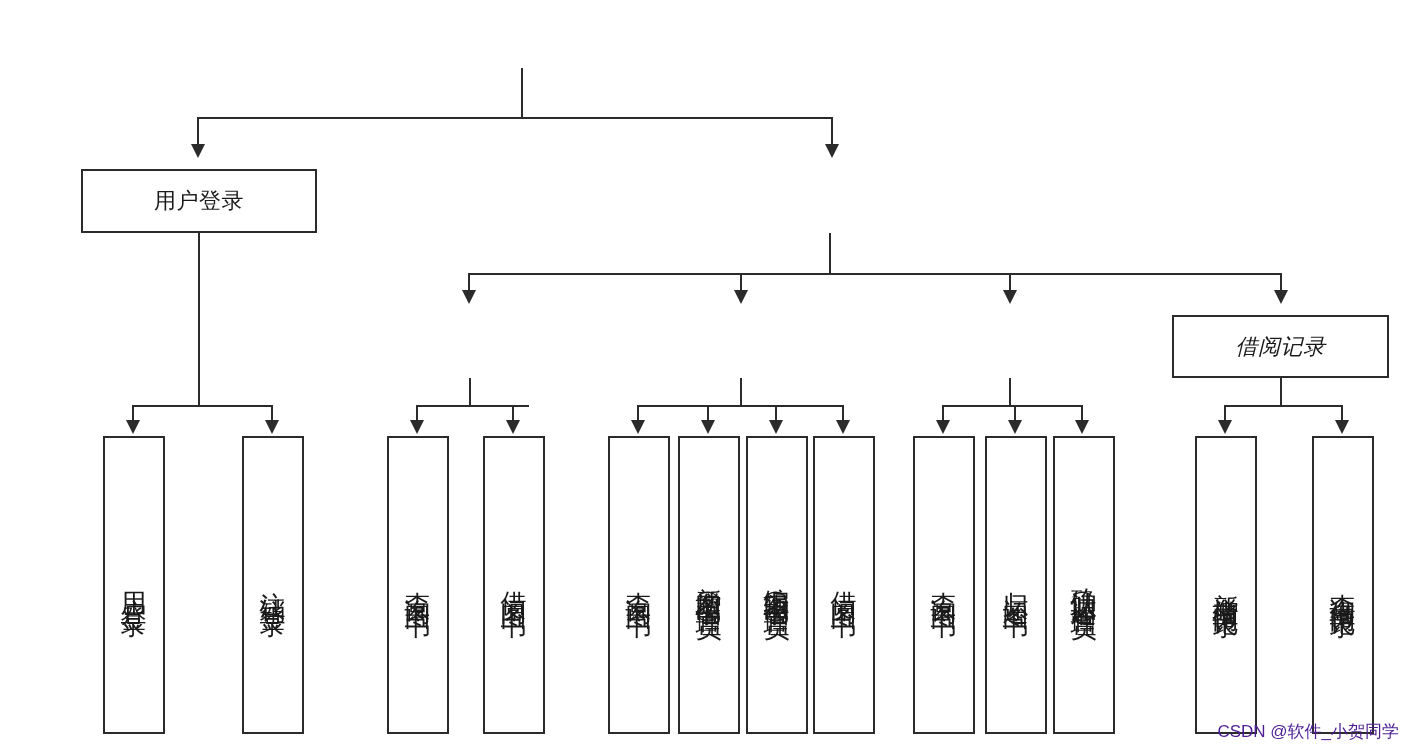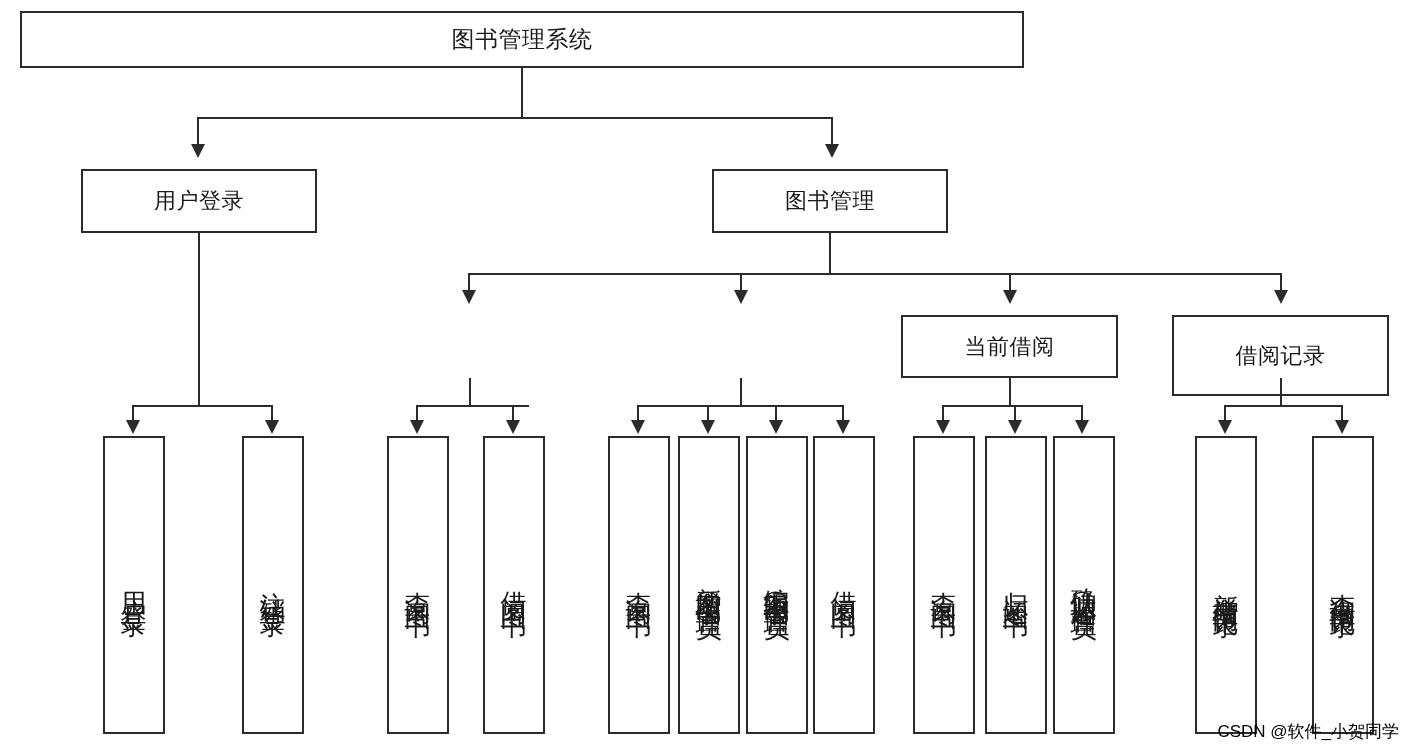--- a/index.html
+++ b/index.html
@@ -61,72 +61,63 @@
     border-left:7px solid transparent;
     border-right:7px solid transparent;
     border-top:14px solid #2b2b2b;
   }
 
   
   #watermark{
     position:absolute;
     right:6px;bottom:4px;
     font-size:17px;
-    color:#000000;
+    color:#4c1d95;
     white-space:nowrap;
     user-select:none;
   }
 </style>
 </head>
 <body>
 
 <div id="stage">
 
-  <div class="node h root" style="left:20px;top:11px;width:1004px;height:57px;">
-    <span class="lbl">图书管理系统</span>
-  </div>
 
   <div class="ln v" style="left:521px;top:68px;height:50px;"></div>
 
   <div class="ln h" style="left:197px;top:117px;width:636px;"></div>
 
   <div class="ln v" style="left:197px;top:117px;height:30px;"></div>
   <div class="arrow" style="left:191px;top:144px;"></div>
   <div class="ln v" style="left:831px;top:117px;height:30px;"></div>
   <div class="arrow" style="left:825px;top:144px;"></div>
 
   <div class="node h" style="left:81px;top:169px;width:236px;height:64px;">
     <span class="lbl">用户登录</span>
-  </div>
-  <div class="node h" style="left:712px;top:169px;width:236px;height:64px;">
-    <span class="lbl">图书管理</span>
   </div>
 
   <div class="ln v" style="left:198px;top:233px;height:173px;"></div>
   <div class="ln h" style="left:132px;top:405px;width:140px;"></div>
   <div class="ln v" style="left:132px;top:405px;height:18px;"></div>
   <div class="arrow" style="left:126px;top:420px;"></div>
   <div class="ln v" style="left:271px;top:405px;height:18px;"></div>
   <div class="arrow" style="left:265px;top:420px;"></div>
 
   <div class="ln v" style="left:829px;top:233px;height:41px;"></div>
   <div class="ln h" style="left:468px;top:273px;width:812px;"></div>
   <div class="ln v" style="left:468px;top:273px;height:20px;"></div>
   <div class="arrow" style="left:462px;top:290px;"></div>
   <div class="ln v" style="left:740px;top:273px;height:20px;"></div>
   <div class="arrow" style="left:734px;top:290px;"></div>
   <div class="ln v" style="left:1009px;top:273px;height:20px;"></div>
   <div class="arrow" style="left:1003px;top:290px;"></div>
   <div class="ln v" style="left:1280px;top:273px;height:20px;"></div>
   <div class="arrow" style="left:1274px;top:290px;"></div>
 
-  <div class="node h" style="left:901px;top:315px;width:217px;height:63px;">
-    <span class="lbl">当前借阅</span>
-  </div>
-  <div class="node h" style="left:1172px;top:315px;width:217px;height:81px;">
+  <div class="node h" style="left:1172px;top:315px;width:217px;height:63px;font-style:italic;">
     <span class="lbl">借阅记录</span>
   </div>
 
   <div class="ln v" style="left:469px;top:378px;height:28px;"></div>
   <div class="ln h" style="left:416px;top:405px;width:113px;"></div>
   <div class="ln v" style="left:416px;top:405px;height:18px;"></div>
   <div class="arrow" style="left:410px;top:420px;"></div>
   <div class="ln v" style="left:512px;top:405px;height:18px;"></div>
   <div class="arrow" style="left:506px;top:420px;"></div>
 

